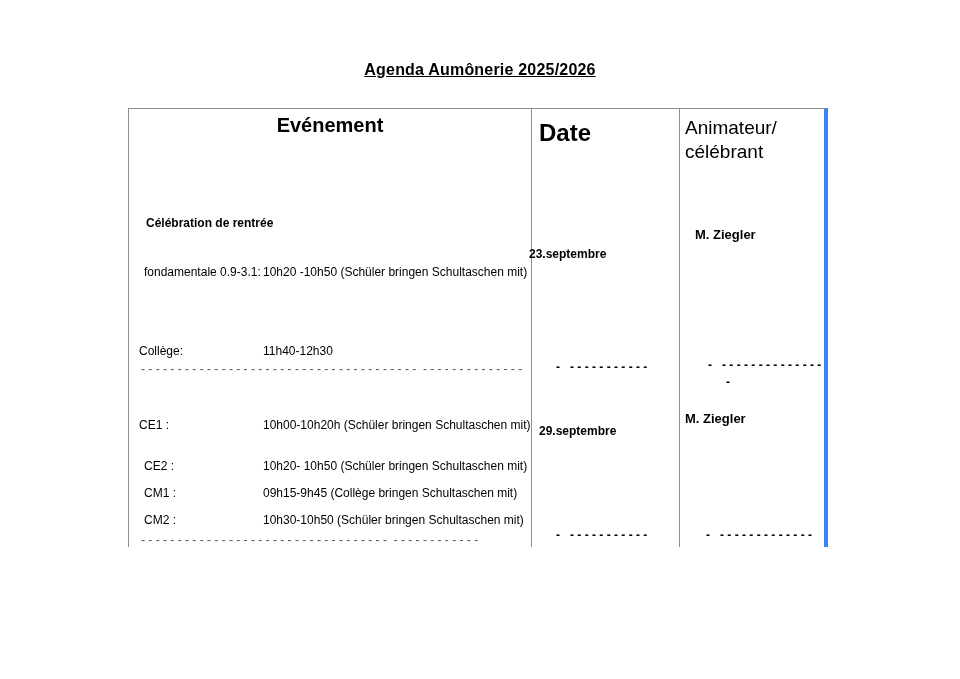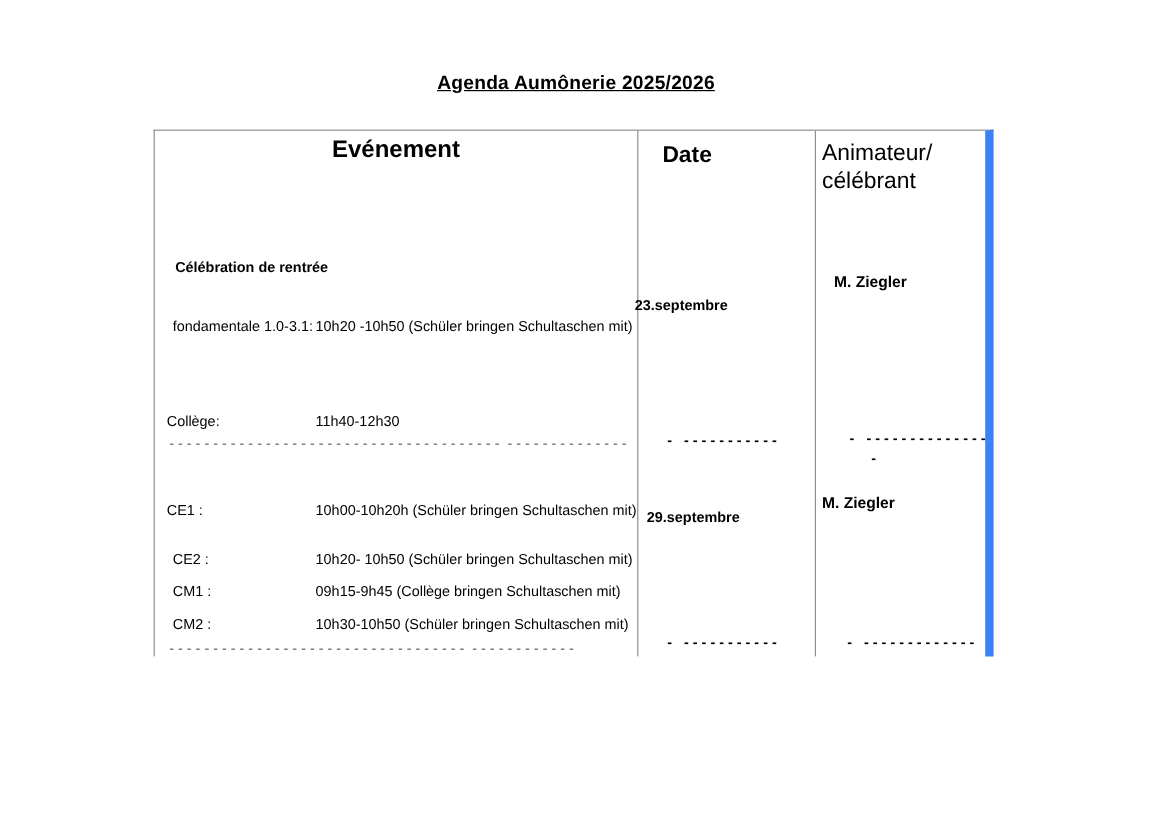--- a/index.html
+++ b/index.html
@@ -13,28 +13,28 @@
     overflow: hidden;
   }
   .title-wrap { position: absolute; top: 61px; left: 0; width: 100%; text-align: center; }
   .doc-title { font-size: 16px; font-weight: 700; text-decoration: underline; letter-spacing: 0.2px; }
 
   .agenda-table {
     position: absolute; left: 128px; top: 108px;
     width: 700px; height: 439px;
     border-top: 1px solid #8f8f8f;
     border-left: 1px solid #8f8f8f;
-    border-right: 7px solid #3b82f6;
+    border-right: 4px solid #3b82f6;
   }
   .vline { position: absolute; top: 0; height: 100%; width: 1px; background: #8f8f8f; }
   .v1 { left: 402px; }
   .v2 { left: 550px; }
 
   .h-event { position: absolute; top: 5px; left: 0; width: 402px; text-align: center; font-size: 20px; font-weight: 700; }
-  .h-date  { position: absolute; top: 10px; left: 423px; font-size: 19px; font-weight: 700; text-align: center; }
+  .h-date  { position: absolute; top: 10px; left: 410px; font-size: 24px; font-weight: 700; text-align: center; }
   .h-anim  { position: absolute; top: 7px; left: 556px; font-size: 19px; font-weight: 400; line-height: 24px; }
 
   .line { position: absolute; font-size: 12px; white-space: nowrap; }
   .bold { font-weight: 700; }
   .dashes { white-space: pre; }
 
   .lbl   { display: inline-block; width: 119px; }
   .lbl-w { display: inline-block; width: 124px; }
 
   #evt-title { top: 94px;  left: 17px; margin-top: 13px; }
@@ -76,21 +76,21 @@
     <div class="h-event">Evénement</div>
     <div class="h-date">Date</div>
     <div class="h-anim">
       <span>Animateur/</span><br>
       <span>célébrant</span>
     </div>
 
     <div class="line bold" id="evt-title">Célébration de rentrée</div>
 
     <div class="line" id="row1">
-      <span class="lbl">fondamentale 1.0-3.1:</span><span>10h20 -10h50 (Schüler bringen Schultaschen mit)</span>
+      <span class="lbl">fondamentale 0.9-3.1:</span><span>10h20 -10h50 (Schüler bringen Schultaschen mit)</span>
     </div>
     <div class="line" id="row3">
       <span class="lbl-w">Collège:</span><span>11h40-12h30</span>
     </div>
 
     <div class="line dashes" id="sep1">- - - - - - - - - - - - - - - - - - - - - - - - - - - - - - - - - - - - - -  - - - - - - - - - - - - - -</div>
 
     <div class="line" id="row4">
       <span class="lbl-w">CE1 :</span><span>10h00-10h20h (Schüler bringen Schultaschen mit)</span>
     </div>

